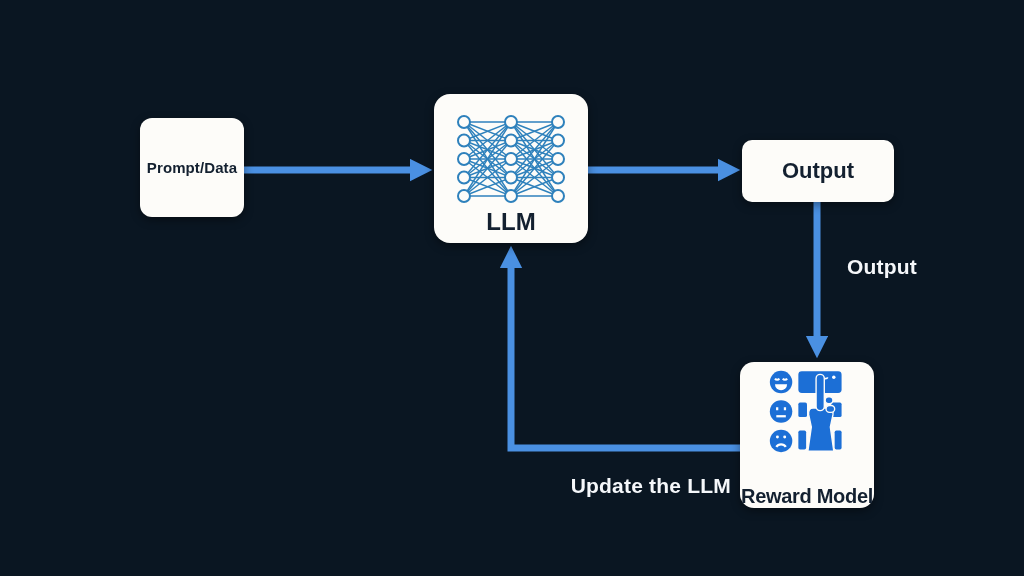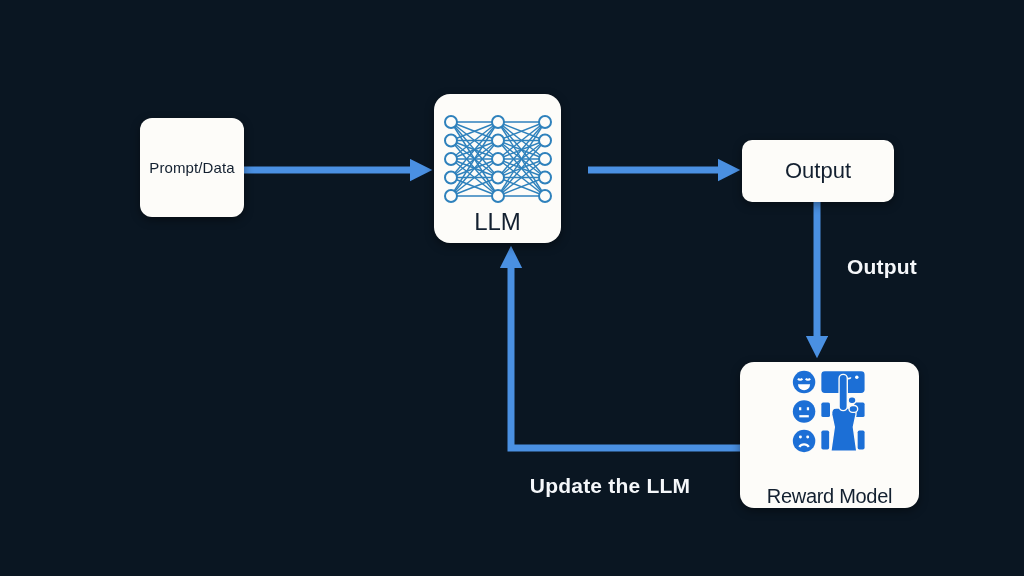--- a/index.html
+++ b/index.html
@@ -28,38 +28,38 @@
 
   .node {
     position: absolute;
     background: var(--card, #fdfcf9);
     color: var(--card-text, #132030);
     display: flex;
     flex-direction: column;
     align-items: center;
     justify-content: center;
     box-shadow: 0 3px 10px rgba(0,0,0,0.40);
-    font-weight: 400;
+    font-weight: 700;
     box-sizing: border-box;
   }
   .node-prompt {
     left: 140px; top: 118px; width: 104px; height: 99px;
     border-radius: 12px; font-size: 15px; letter-spacing: 0.1px;
   }
   .node-llm {
-    left: 434px; top: 94px; width: 127px; height: 149px;
+    left: 434px; top: 94px; width: 154px; height: 149px;
     border-radius: 16px; padding-top: 14px; align-items: center;
   }
   .node-llm .node-label { font-size: 24px; margin-top: 5px; }
   .node-output {
     left: 742px; top: 140px; width: 152px; height: 62px;
     border-radius: 10px; font-size: 22px;
   }
   .node-reward {
-    left: 740px; top: 362px; width: 179px; height: 146px;
+    left: 740px; top: 362px; width: 134px; height: 146px;
     border-radius: 14px; padding-top: 8px; gap: 28px;
   }
   .node-reward .node-label { font-size: 20px; letter-spacing: -0.3px; margin-top: 4px; }
 
   .nn-icon line { stroke: var(--nn-icon, #2e81bc); stroke-width: 1.4; }
   .nn-icon circle {
     stroke: var(--nn-icon, #2e81bc); stroke-width: 2;
     fill: var(--card, #fdfcf9);
   }
 
@@ -75,21 +75,21 @@
   .flow-label {
     position: absolute;
     color: var(--flow-text, #f5f7fa);
     font-weight: 700;
     font-size: 21px;
     text-align: center;
     line-height: 28px;
     letter-spacing: 0.2px;
   }
   .label-output-eval { left: 812px; top: 253px; width: 140px; }
-  .label-update-llm { left: 500px; top: 472px; width: 220px; }
+  .label-update-llm { left: 511px; top: 472px; width: 220px; text-align: right; }
 </style>
 </head>
 <body>
 
 <div class="canvas">
 
   <svg class="arrow-layer" viewBox="0 0 1024 576" xmlns="http://www.w3.org/2000/svg" aria-hidden="true">
     <defs>
       <marker id="ah" markerWidth="4" markerHeight="4" refX="0.3" refY="1.6" orient="auto" markerUnits="strokeWidth">
         <path class="arrow-head" d="M0,0 L3.2,1.6 L0,3.2 Z"></path>

